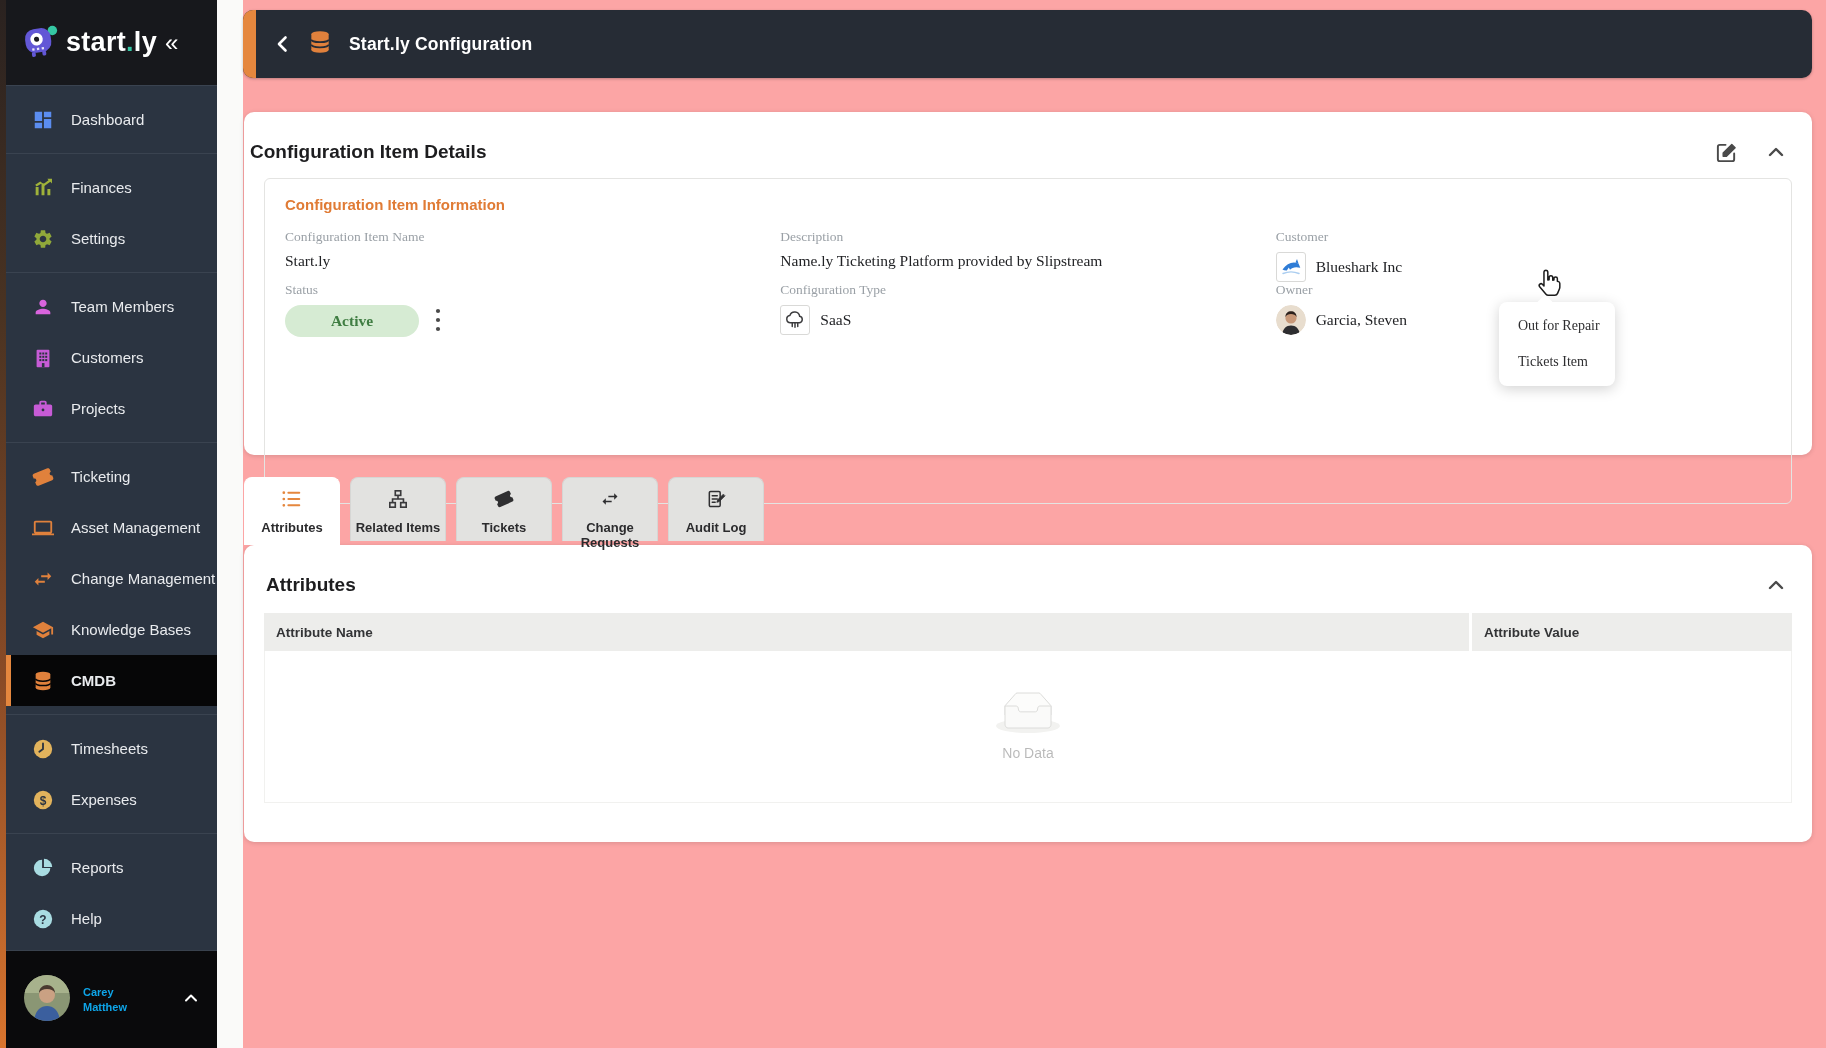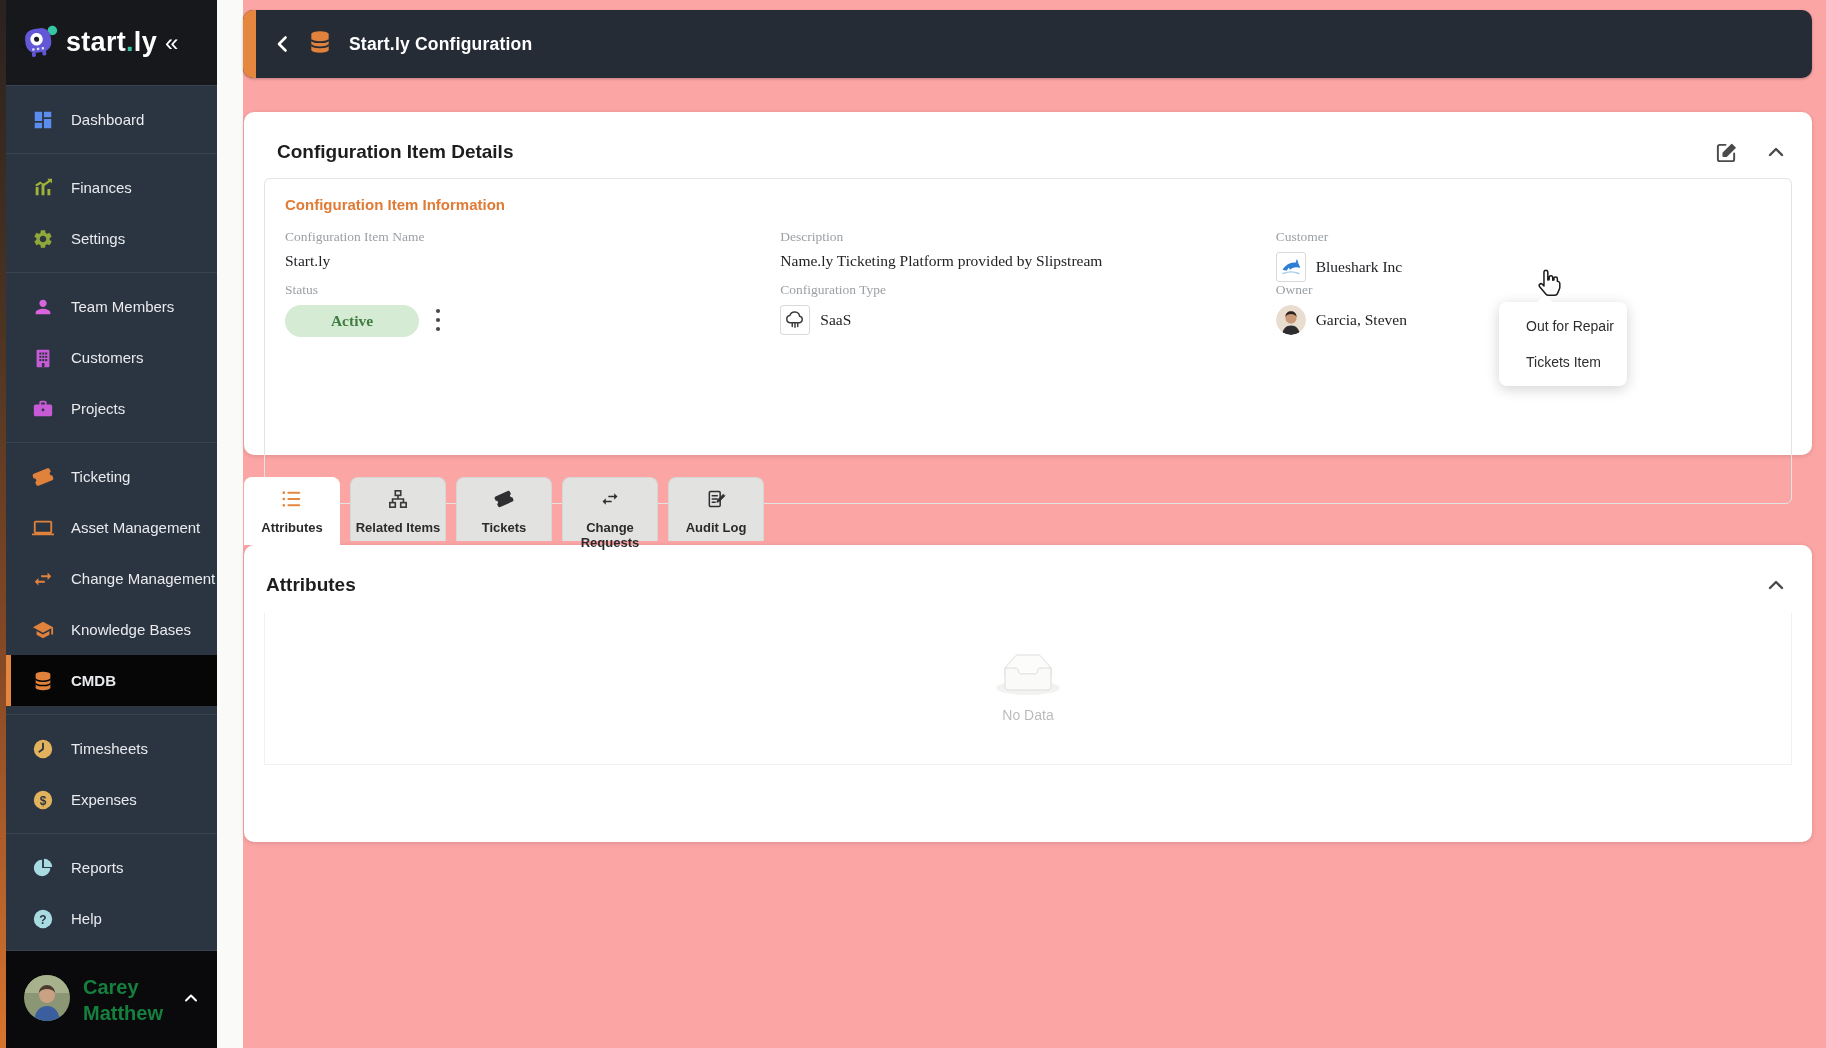--- a/index.html
+++ b/index.html
@@ -16,54 +16,54 @@
   .logo-text { color:#fff; font-size:27px; font-weight:700; letter-spacing:.3px; }
   .logo-text .teal { color:#35c7a4; }
   .collapse { color:#fff; font-size:24px; margin-left:2px; cursor:pointer; }
   .nav { flex:1; overflow:hidden; }
   .nav-group { padding:8px 0; border-bottom:1px solid #3a4350; }
   .nav-group.last { border-bottom:none; }
   .nav-item { display:flex; align-items:center; gap:17px; height:51px; padding:0 10px 0 26px; font-size:15px; color:#e9ebee; cursor:pointer; white-space:nowrap; }
   .nav-item .icn { width:22px; height:22px; flex:0 0 22px; display:flex; align-items:center; justify-content:center; }
   .nav-item.selected { background:#060607; border-left:5px solid #e5873e; padding-left:21px; font-weight:700; }
   .user-block { height:98px; background:#0a0a0c; border-top:1px solid #39424e; display:flex; align-items:center; gap:13px; padding:0 16px 0 18px; cursor:pointer; }
-  .user-name { color:#15803d; font-size:20px; font-weight:700; line-height:1.3; }
+  .user-name { color:#0ea5e9; font-size:11px; font-weight:700; line-height:1.3; }
   .user-block .chev { margin-left:auto; }
 
   
   .main { position:absolute; left:217px; top:0; right:0; bottom:0; background:#fca5a5; }
   .gutter { position:absolute; left:0; top:0; bottom:0; width:26px; background:#fafaf9; }
 
   .appbar { position:absolute; left:26px; top:10px; width:1569px; height:68px; background:#262c35; border-radius:10px; display:flex; align-items:center; box-shadow:0 1px 3px rgba(0,0,0,.25); }
   .appbar-accent { position:absolute; left:0; top:0; bottom:0; width:13px; background:#e5873e; border-radius:10px 0 0 10px; }
   .back-btn { margin-left:28px; background:none; border:none; cursor:pointer; display:flex; }
   .appbar .db { margin-left:12px; }
   .appbar h1 { color:#fff; font-size:17.5px; font-weight:700; margin-left:16px; letter-spacing:.2px; }
 
   .card { position:absolute; left:27px; width:1568px; background:#fff; border-radius:10px; box-shadow:0 1px 5px rgba(0,0,0,.14); }
   .details-card { top:112px; height:343px; }
-  .card-head { display:flex; align-items:center; justify-content:space-between; padding:28px 24px 14px 33px; }
+  .card-head { display:flex; align-items:center; justify-content:space-between; padding:28px 24px 14px 6px; }
   .card-head h2 { font-size:19px; font-weight:700; color:#1d1d1f; }
   .head-icons { display:flex; align-items:center; gap:26px; }
   .icon-btn { background:none; border:none; cursor:pointer; display:flex; padding:0; }
 
   .inner-box { margin:0 20px; height:326px; border:1px solid #e4e4e2; border-radius:6px; padding:17px 20px; }
   .section-title { color:#e07b35; font-size:15px; font-weight:700; }
   .field-grid { display:grid; grid-template-columns:repeat(3,1fr); margin-top:16px;font-family:Liberation Serif, serif; }
   .f-label { color:#9aa0a6; font-size:13.5px; margin-bottom:7px; }
   .f-value { color:#222326; font-size:15.5px; display:flex; align-items:center; gap:10px; white-space:nowrap; }
   .col3 { grid-column:3; }
   .mini-sq { width:30px; height:30px; border:1px solid #d9d9d7; border-radius:3px; display:flex; align-items:center; justify-content:center; background:#fff; }
   .avatar-sm { width:30px; height:30px; border-radius:50%; overflow:hidden; flex:0 0 30px; }
   .pill { display:inline-block; background:#d6ebd3; color:#3f7d42; font-weight:700; font-size:15.5px; padding:7px 0; width:134px; text-align:center; border-radius:17px; }
   .status-row { display:flex; align-items:center; }
   .kebab { margin-left:16px; background:none; border:none; cursor:pointer; display:flex; }
 
   
-  .popover { position:absolute; left:1282px; top:302px; width:128px; background:#fff; border-radius:8px; box-shadow:0 3px 14px rgba(0,0,0,.18); z-index:40; padding:6px 12px; }
+  .popover { position:absolute; left:1282px; top:302px; width:116px; background:#fff; border-radius:8px; box-shadow:0 3px 14px rgba(0,0,0,.18); z-index:40; padding:6px 4px;font-family:Liberation Serif, serif; }
   .popover::before { content:""; position:absolute; top:-5px; left:40px; width:12px; height:12px; background:#fff; transform:rotate(45deg); border-radius:2px; }
   .pop-item { padding:10px 15px; font-size:14px; color:#2e2e30; cursor:pointer; white-space:nowrap; }
 
   
   .cursor { position:absolute; left:1318px; top:268px; z-index:70; pointer-events:none; }
 
   
   .tabs { position:absolute; left:27px; top:477px; display:flex; gap:10px; z-index:5; }
   .tab { width:96px; height:64px; background:#e2e2e0; border:1px solid #d6d6d4; border-bottom:none; border-radius:8px 8px 0 0; display:flex; flex-direction:column; align-items:center; justify-content:flex-start; padding-top:11px; gap:7px; cursor:pointer; }
   .tab .t-label { font-size:13px; font-weight:600; color:#2b2b2d; text-align:center; }
@@ -465,20 +465,24 @@
     <section class="card attributes-card">
       <div class="attr-head">
         <h2>Attributes</h2>
         <button class="icon-btn">
           <svg width="24" height="24" viewBox="0 0 24 24">
               <polyline points="6 15 12 9 18 15" fill="none" stroke="#4a4a4a" stroke-width="2.4" stroke-linecap="round" stroke-linejoin="round"></polyline>
             </svg>
         </button>
       </div>
       <div class="attr-table">
+        <div class="attr-thead">
+          <div class="attr-th name">Attribute Name</div>
+          <div class="attr-th value">Attribute Value</div>
+        </div>
         <div class="attr-tbody">
           <span>
             <svg width="64" height="41" viewBox="0 0 64 41">
                 <g transform="translate(0 1)" fill="none" fill-rule="evenodd">
                   <ellipse fill="#f2f2f0" cx="32" cy="33" rx="32" ry="7"></ellipse>
                   <g fill-rule="nonzero" stroke="#dcdcda" fill="#fcfcfb">
                     <path d="M55 12.76 44.854 1.258C44.367.474 43.656 0 42.907 0H21.093c-.749 0-1.46.474-1.947 1.257L9 12.761V22h46v-9.24z"></path>
                     <path d="M41.613 15.931c0-1.605.994-2.93 2.227-2.931H55v18.137C55 33.26 53.68 35 52.05 35h-40.1C10.32 35 9 33.259 9 31.137V13h11.16c1.233 0 2.227 1.323 2.227 2.928v.022c0 1.605 1.005 2.901 2.237 2.901h14.752c1.232 0 2.237-1.308 2.237-2.913v-.007z" fill="#fafaf9"></path>
                   </g>
                 </g>

